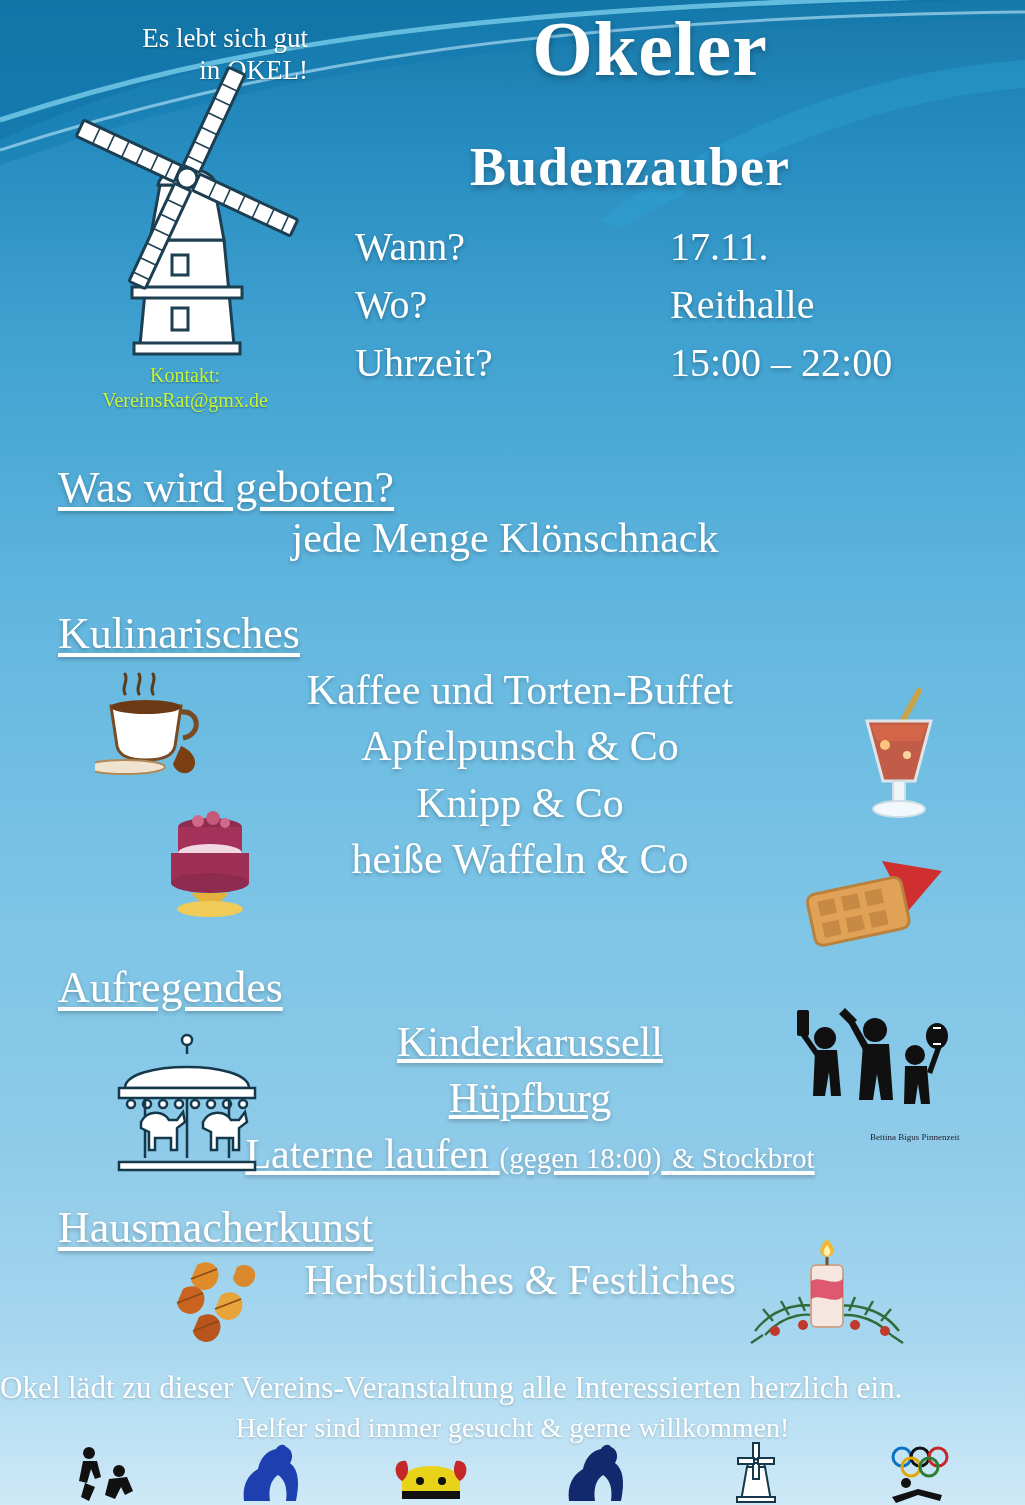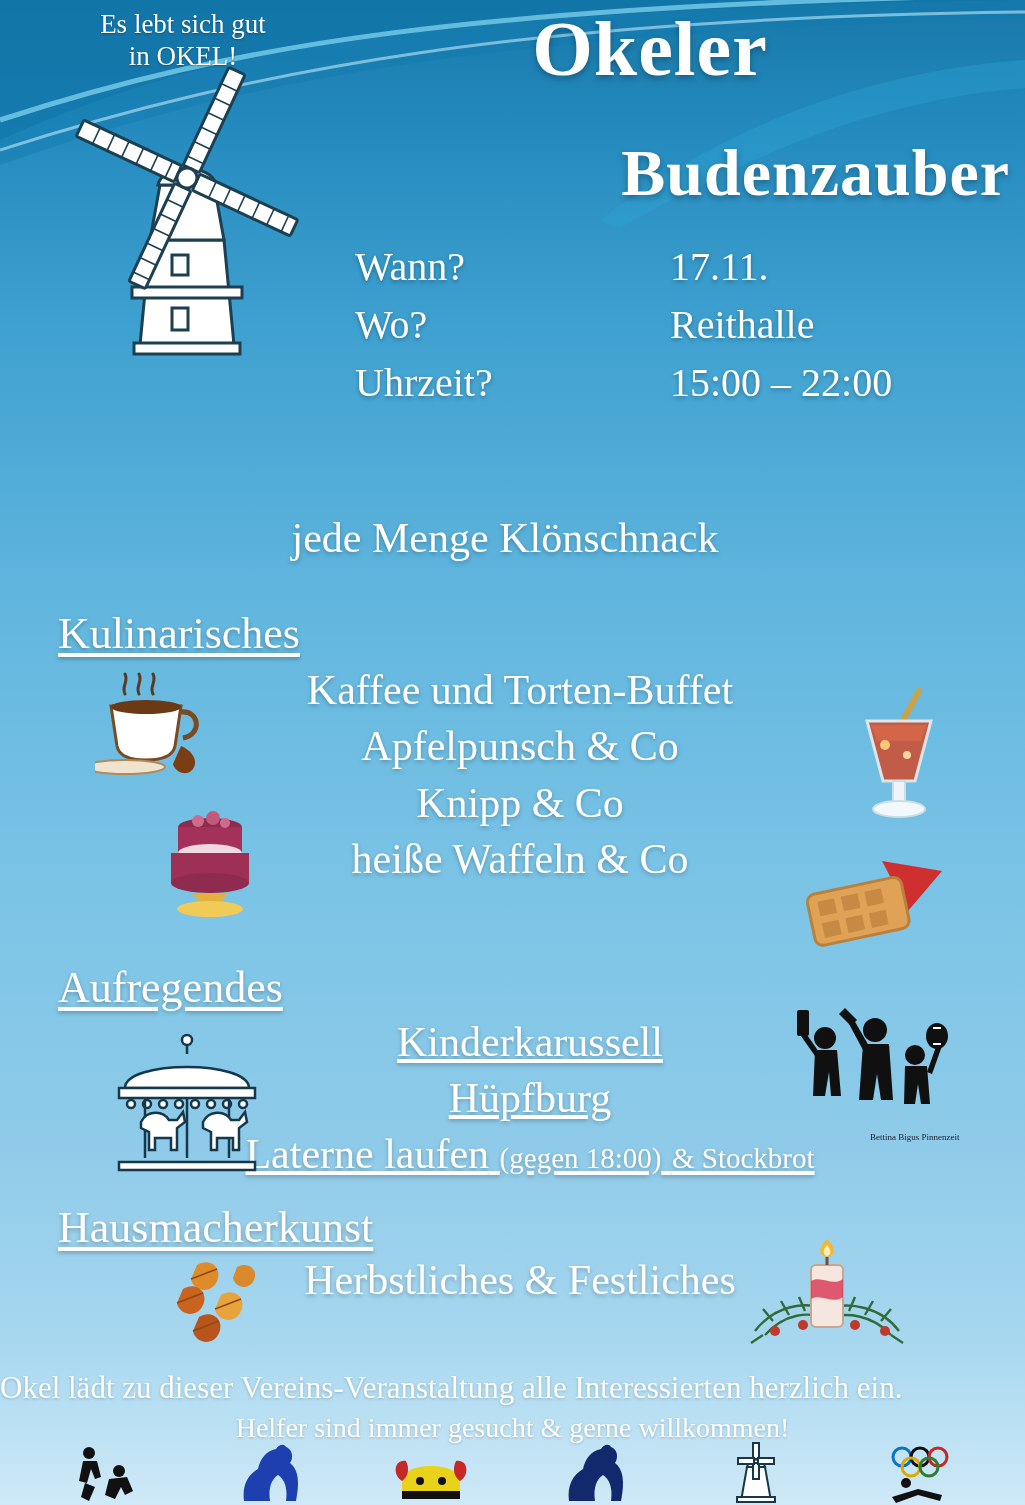--- a/index.html
+++ b/index.html
@@ -33,23 +33,23 @@
   .swoosh {
     position: absolute;
     pointer-events: none;
   }
   .swoosh svg { display:block; }
 
   
   .slogan {
     position: absolute;
     left: 58px;
-    top: 8px;
+    top: 22px;
     width: 250px;
-    text-align: center;
+    text-align: right;
     color: #ffffff;
     font-size: 27px;
     line-height: 1.2;
     font-family: "Liberation Serif", serif;
     text-shadow: 0 1px 2px rgba(0,0,0,.35);
   }
   .windmill {
     position: absolute;
     left: 62px;
     top: 55px;
@@ -79,29 +79,29 @@
   .title1 {
     left: 300px; top: 10px;
     width: 700px;
     text-align: center;
     font-size: 78px;
     line-height: 1.0;
   }
   .title2 {
     left: 250px; top: 140px;
     width: 760px;
-    text-align: right;
-    font-size: 66px;
+    text-align: center;
+    font-size: 54px;
     line-height: 1.0;
   }
 
   .facts {
     position: absolute;
     left: 355px;
-    top: 238px;
+    top: 218px;
     width: 620px;
     color: #ffffff;
     font-size: 40px;
     line-height: 1.45;
     text-shadow: 0 2px 4px rgba(0,0,0,.30);
     font-family: Liberation Serif, serif;
   }
   .facts .row { display: flex; }
   .facts .q { width: 315px; }
   .facts .a { flex: 1; }
@@ -238,39 +238,44 @@
               <line x1="92" y1="-9" x2="92" y2="9"></line>
                 <line x1="108" y1="-9" x2="108" y2="9"></line>
             </g>
             <circle cx="0" cy="0" r="10" fill="#ffffff"></circle>
           </g>
         </g>
       </g>
     </svg>
   </div>
 
+  <div class="kontakt">
+    <div>Kontakt:</div>
+    <div>VereinsRat@gmx.de</div>
+  </div>
 
   <div class="title1">Okeler</div>
   <div class="title2">Budenzauber</div>
 
   <div class="facts">
     <div class="row">
       <div class="q">Wann?</div>
       <div class="a">17.11.</div>
     </div>
     <div class="row">
       <div class="q">Wo?</div>
       <div class="a">Reithalle</div>
     </div>
     <div class="row">
       <div class="q">Uhrzeit?</div>
       <div class="a">15:00 – 22:00</div>
     </div>
   </div>
 
+  <div class="section-head" id="sec-geboten">Was wird geboten?</div>
   <div class="center-lines" id="geboten-lines">
     <div>jede Menge Klönschnack</div>
   </div>
 
   <div class="section-head" id="sec-kulinarisch">Kulinarisches</div>
   <div class="center-lines" id="kulinarisch-lines">
     <div>Kaffee und Torten-Buffet</div>
     <div>Apfelpunsch &amp; Co</div>
     <div>Knipp &amp; Co</div>
     <div>heiße Waffeln &amp; Co</div>

